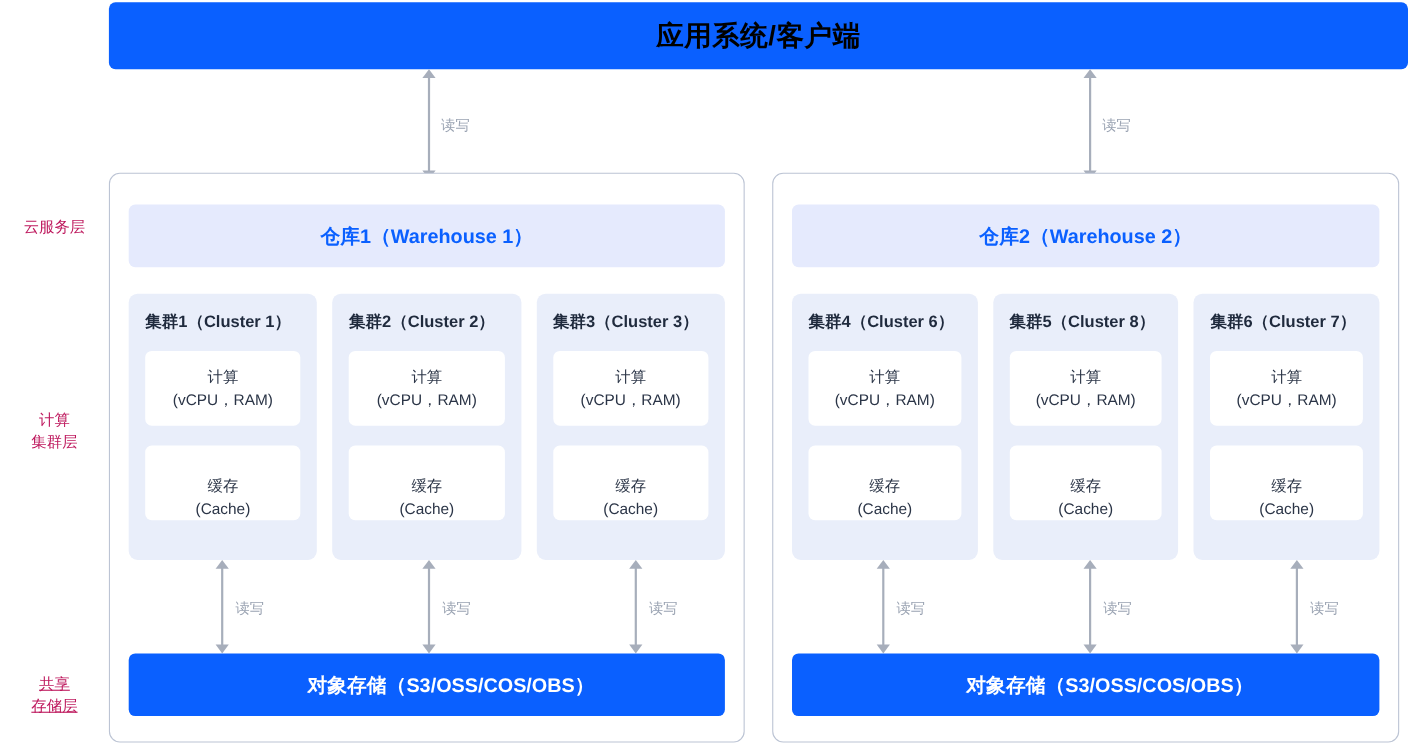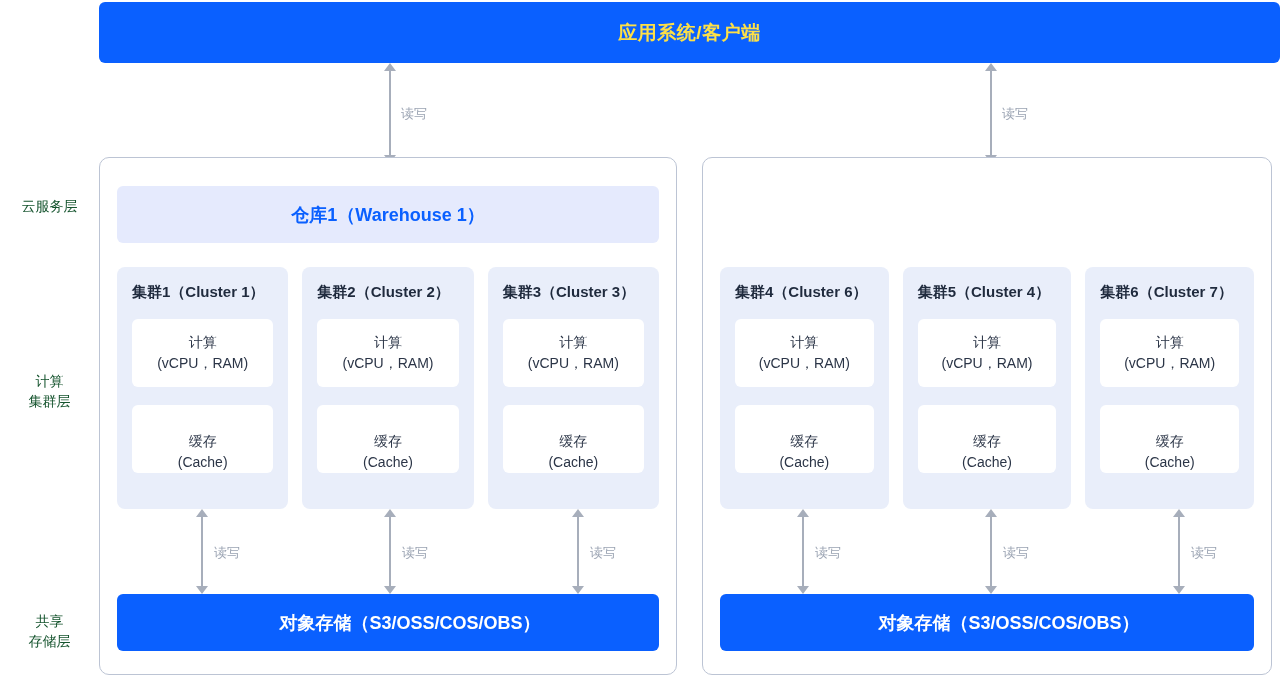--- a/index.html
+++ b/index.html
@@ -25,40 +25,40 @@
     top: 2px;
     width: 1181px;
     height: 61px;
     background: #0a60ff;
     border-radius: 6px;
     display: flex;
     align-items: center;
     justify-content: center;
   }
   .top-banner-label {
-    color: #fde047;
-    font-size: 19px;
+    color: #000000;
+    font-size: 25px;
     font-weight: bold;
     letter-spacing: 0.5px;
   }
 
   
   .layer-label {
     position: absolute;
     left: 0;
     width: 99px;
     text-align: center;
-    color: #14532d;
+    color: #be185d;
     font-size: 14px;
     line-height: 20px;
     white-space: pre-line;
   }
   .layer-cloud   { top: 196px; }
   .layer-compute { top: 371px; }
-  .layer-storage { top: 611px; }
+  .layer-storage { top: 611px; text-decoration: underline; }
 
   
   .arrow-v {
     position: absolute;
     width: 14px;
   }
   .arrow-v .shaft {
     position: absolute;
     left: 6px;
     top: 6px;
@@ -311,36 +311,39 @@
         <span class="cs-label">读写</span>
       </div>
     </div>
 
     <div class="storage-bar">
       <span class="storage-label">对象存储（S3/OSS/COS/OBS）</span>
     </div>
   </div>
 
   <div class="warehouse wh-right">
+    <div class="wh-header">
+      <span class="wh-header-label">仓库2（Warehouse 2）</span>
+    </div>
 
     <div class="cluster-row">
       <div class="cluster">
         <div class="cluster-title">集群4（Cluster 6）</div>
         <div class="cluster-sub">
           <span>计算</span>
           <span>(vCPU，RAM)</span>
         </div>
         <div class="cluster-sub">
           <span>缓存</span>
           <span>(Cache)</span>
         </div>
       </div>
 
       <div class="cluster">
-        <div class="cluster-title">集群5（Cluster 4）</div>
+        <div class="cluster-title">集群5（Cluster 8）</div>
         <div class="cluster-sub">
           <span>计算</span>
           <span>(vCPU，RAM)</span>
         </div>
         <div class="cluster-sub">
           <span>缓存</span>
           <span>(Cache)</span>
         </div>
       </div>
 

